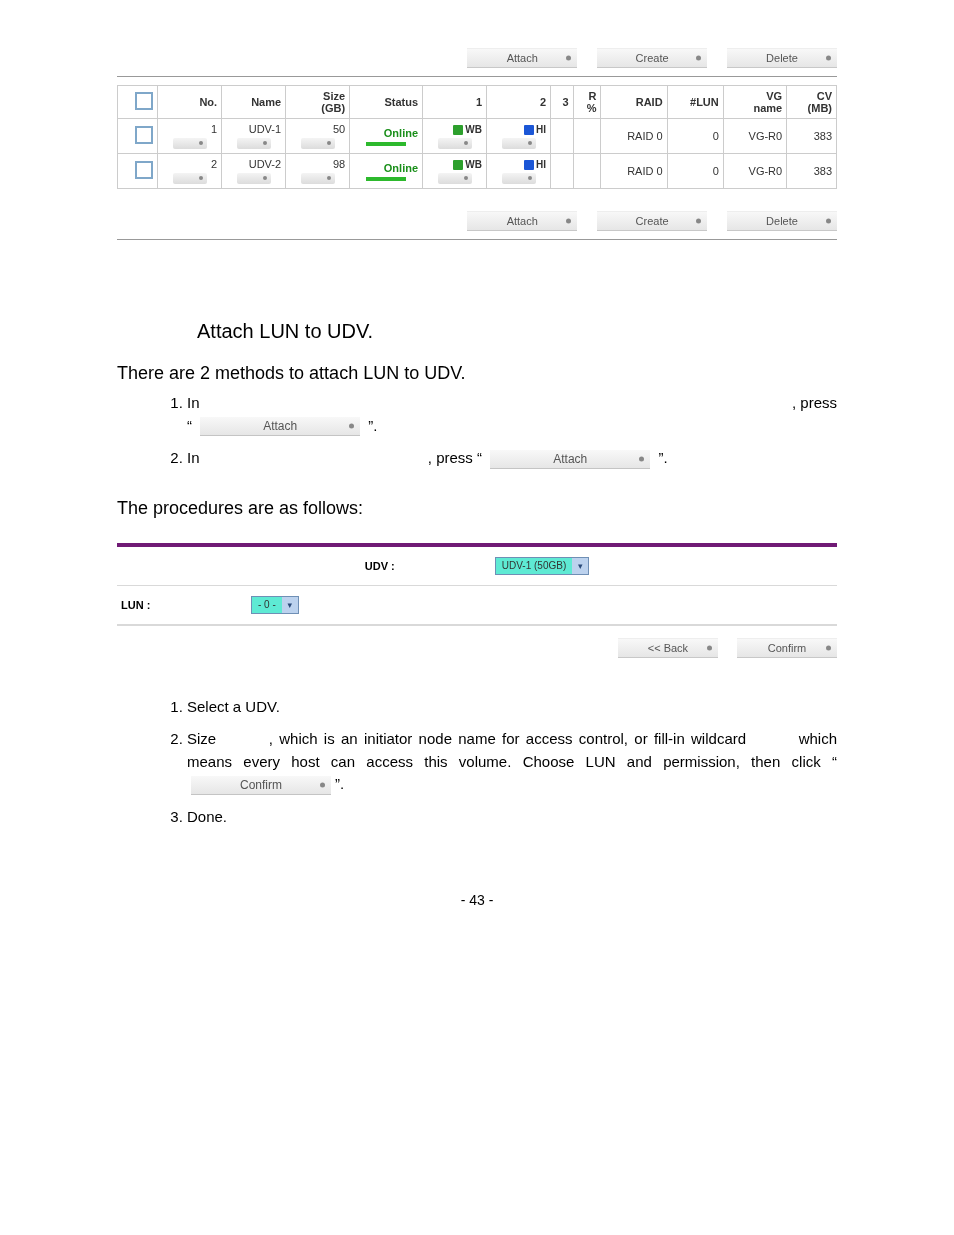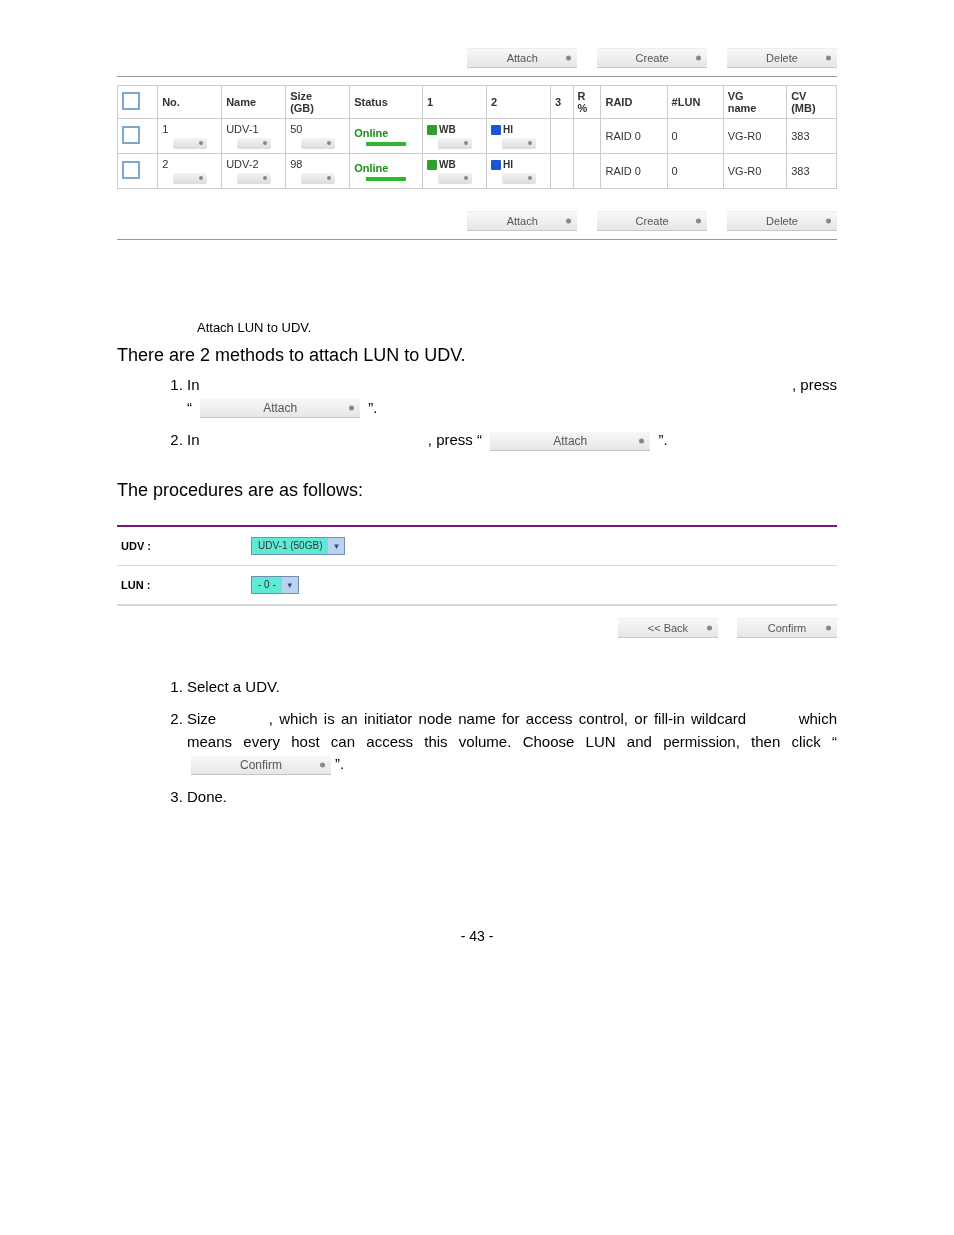--- a/index.html
+++ b/index.html
@@ -53,21 +53,21 @@
   table.udv {
     width: 100%;
     border-collapse: collapse;
     font-size: 11px;
     color: #333;
     margin-top: 8px;
   }
   table.udv th, table.udv td {
     border: 1px solid #ccc;
     padding: 4px 4px;
-    text-align: left;
+    text-align: right;
     vertical-align: middle;
   }
   table.udv th {
     font-weight: bold;
   }
   .chk {
     display: inline-block;
     width: 14px; height: 14px;
     border: 2px solid #7fa7c9;
     background: #fff;
@@ -117,22 +117,22 @@
     display: inline-block;
     width: 10px; height: 10px;
     background: #1b56d6;
     border-radius: 1px;
     vertical-align: middle;
     margin-right: 2px;
   }
   
   .section-gap { height: 80px; }
   .attach-text {
-    margin: 0 0 10px 80px;
-    font-size: 13px;
+    margin: 0 0 20px 80px;
+    font-size: 20px;
   }
   .plain {
     font-size: 18px;
     margin: 8px 0;
   }
   ol.steps {
     font-size: 15px;
     list-style: decimal;
     padding-left: 70px;
     margin: 8px 0 12px;
@@ -166,21 +166,21 @@
     margin-top: 24px;
     font-size: 11px;
     color: #000;
   }
   .form-row {
     display: flex;
     align-items: center;
     padding: 10px 4px;
     border-bottom: 1px solid #d9d9d9;
   }
-  .form-row.first { border-top: 2px solid #701a75; }
+  .form-row.first { border-top: 4px solid #701a75; justify-content: center; }
   .form-label {
     width: 130px;
     font-weight: bold;
   }
   .select-box {
     display: inline-flex;
     align-items: center;
     border: 1px solid #6f8fb5;
     background: #5eead4;
     height: 16px;
@@ -224,21 +224,21 @@
   }
   .radio-label { color: #2b66b5; font-size: 11px; margin-right: 16px; vertical-align: middle;}
   .form-actions {
     text-align: right;
     padding: 12px 0 8px;
     border-top: 1px solid #d9d9d9;
   }
   .page-num {
     text-align: center;
     font-size: 14px;
-    margin-top: 120px;
+    margin-top: 64px;
   }
 </style>
 </head>
 <body>
 
 <div class="page">
 
   <div class="action-bar">
     <span class="pill-btn"><span>Attach</span><span class="dot"></span></span>
     <span class="pill-btn"><span>Create</span><span class="dot"></span></span>

